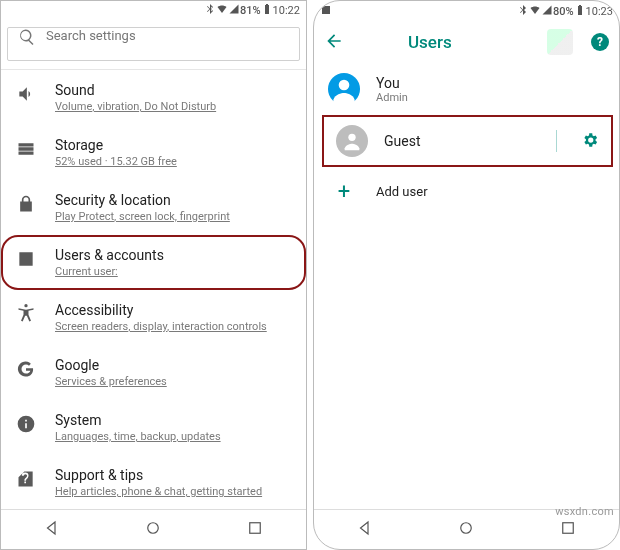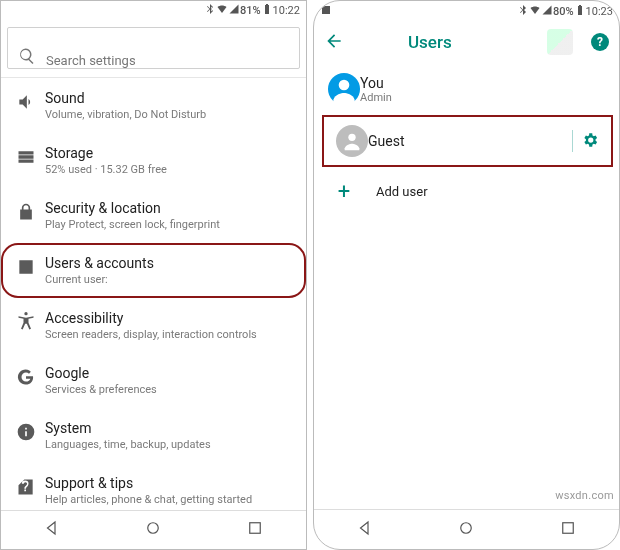--- a/index.html
+++ b/index.html
@@ -37,44 +37,44 @@
   .status-bar svg { width: 12px; height: 12px; fill: #555; }
   .status-bar .pct { font-weight: 500; }
 
   
   .search-wrap {
     padding: 6px 6px 8px 6px;
     border-bottom: 1px solid #e6e6e6;
   }
   .search-field {
     display: flex;
-    align-items: flex-end;
+    align-items: flex-start;
     border: 1px solid #d0d0d0;
     border-radius: 2px;
-    height: 42px;
+    height: 34px;
     padding: 0 10px;
     color: #777;
     gap: 10px;
     background:#fff;
   }
   .search-field svg { width: 18px; height: 18px; fill: #777; }
 
   
   .list { flex: 1 1 auto; overflow: hidden; }
   .row {
     display: flex;
     align-items: flex-start;
     padding: 12px 14px 12px 14px;
-    gap: 8px;
+    gap: 18px;
   }
   .row .icon { width: 22px; display:flex; justify-content:center; padding-top:2px;}
   .row .icon svg { width: 20px; height: 20px; fill: #5a5a5a; }
   .row .txt { flex:1; }
   .row .title { font-size: 14px; color: #212121; }
-  .row .sub   { font-size: 11px; color: #7a7a7a; margin-top: 2px; }
+  .row .sub   { font-size: 11px; color: #7a7a7a; margin-top: 2px; text-decoration: underline; }
   .highlight {
     outline: 2px solid #8a1616;
     outline-offset: -2px;
     border-radius: 17px;
   }
 
   
   .app-bar {
     display: flex;
     align-items: center;
@@ -85,21 +85,21 @@
   .app-bar .title { font-size: 17px; color: #00897b; font-weight: 500; margin-left: 46px; }
   .app-bar svg { width: 20px; height: 20px; fill: #00897b; }
   .app-bar .spacer { flex:1; }
   .gp-logo { width: 26px; height: 26px; opacity:.3; border-radius:4px; background:
     linear-gradient(135deg,#7fa 0 50%,#ccc 50% 100%); }
   .help-badge { width:18px;height:18px;border-radius:50%;background:#00897b;color:#fff;
     font-size:12px;font-weight:700;display:flex;align-items:center;justify-content:center;}
 
   
   .user-row {
-    display:flex; align-items:center; 
+    display:flex; align-items:center; gap: 16px;
     padding: 10px 14px;
   }
   .avatar { width: 32px; height: 32px; border-radius: 50%; display:flex;
     align-items:center;justify-content:center; }
   .avatar svg { width:32px; height:32px; }
   .user-row .txt { flex:1; }
   .user-row .title { font-size: 14px; }
   .user-row .sub { font-size: 11px; color:#7a7a7a; }
   .guest-row { outline:2px solid #8a1616; outline-offset:-2px; margin: 0 6px 0 8px; }
   .guest-row .avatar { background:#bdbdbd; }
@@ -111,21 +111,21 @@
 
   
   .nav-bar {
     height: 40px;
     border-top: 1px solid #ddd;
     display:flex; align-items:center; justify-content:space-around;
   }
   .nav-bar svg { width:18px; height:18px; fill:none; stroke:#555; stroke-width:1.6; }
 
   .watermark {
-    position:absolute; right:6px; bottom:48px;
+    position:absolute; right:6px; bottom:32px;
     font-size:11px; color:#999; letter-spacing:.3px;
   }
 </style>
 </head>
 <body>
 
 <div class="phone">
   <div class="status-bar">
     <span><svg viewBox="0 0 24 24">
           <path d="M12 2v9L7 6l-1 1 5 5-5 5 1 1 5-5v9l6-6-4-4 4-4-6-6zm2 5l2 2-2 2V7zm0 10v-4l2 2-2 2z"></path>

